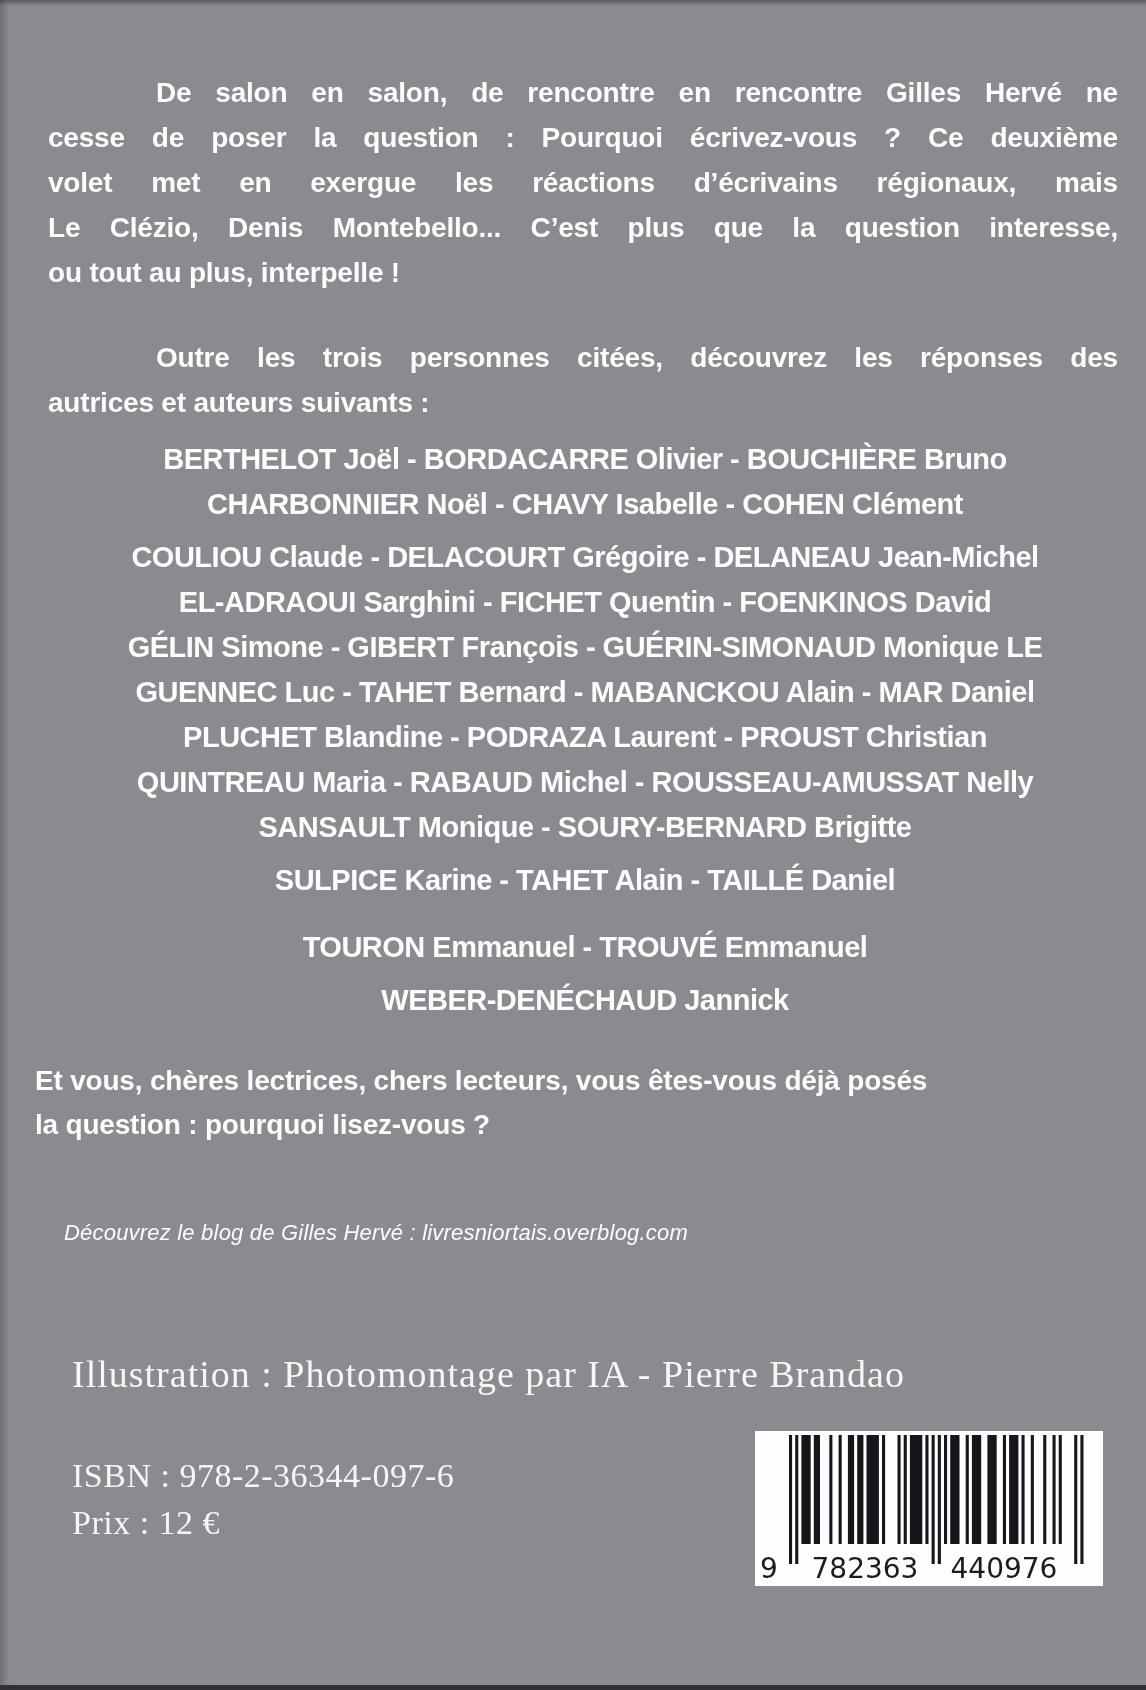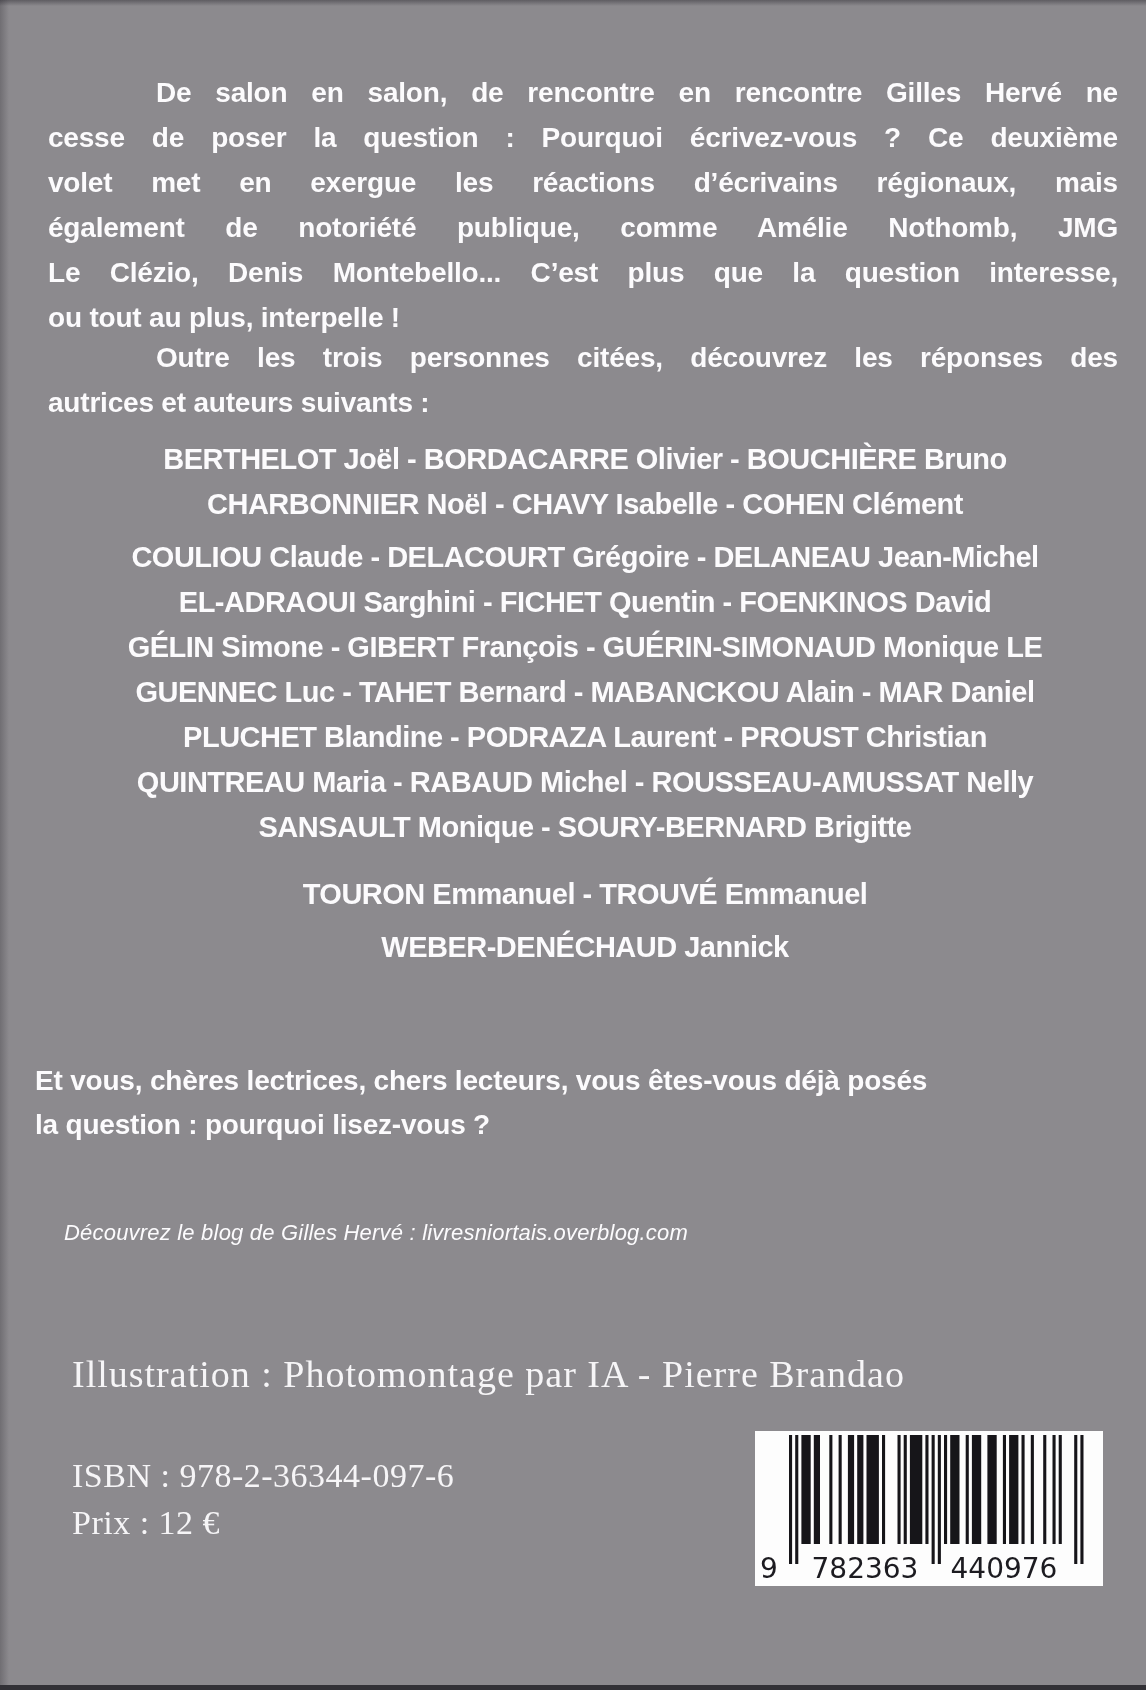--- a/index.html
+++ b/index.html
@@ -97,40 +97,40 @@
 </style>
 </head>
 <body>
 
 <div class="cover">
 
   <div class="synopsis">
     <div class="jline first">De salon en salon, de rencontre en rencontre Gilles Hervé ne</div>
     <div class="jline">cesse de poser la question : Pourquoi écrivez-vous ? Ce deuxième</div>
     <div class="jline">volet met en exergue les réactions d’écrivains régionaux, mais</div>
-    <div class="jline">également de notoriété publique, comme Amélie Nothomb, JMG</div>
     <div class="jline">Le Clézio, Denis Montebello... C’est plus que la question interesse,</div>
     <div class="lline">ou tout au plus, interpelle !</div>
   </div>
 
   <div class="intro">
     <div class="jline first">Outre les trois personnes citées, découvrez les réponses des</div>
     <div class="lline">autrices et auteurs suivants :</div>
   </div>
 
   <div class="authors">
     <div class="author-line">BERTHELOT Joël - BORDACARRE Olivier - BOUCHIÈRE Bruno</div>
     <div class="author-line">CHARBONNIER Noël - CHAVY Isabelle - COHEN Clément</div>
     <div class="author-line gap-sm">COULIOU Claude - DELACOURT Grégoire - DELANEAU Jean-Michel</div>
     <div class="author-line">EL-ADRAOUI Sarghini - FICHET Quentin - FOENKINOS David</div>
     <div class="author-line">GÉLIN Simone - GIBERT François - GUÉRIN-SIMONAUD Monique LE</div>
     <div class="author-line">GUENNEC Luc - TAHET Bernard - MABANCKOU Alain - MAR Daniel</div>
     <div class="author-line">PLUCHET Blandine - PODRAZA Laurent - PROUST Christian</div>
     <div class="author-line">QUINTREAU Maria - RABAUD Michel - ROUSSEAU-AMUSSAT Nelly</div>
     <div class="author-line">SANSAULT Monique - SOURY-BERNARD Brigitte</div>
+    <div class="author-line gap-sm">SULPICE Karine - TAHET Alain - TAILLÉ Daniel</div>
     <div class="author-line gap-md">TOURON Emmanuel - TROUVÉ Emmanuel</div>
     <div class="author-line gap-sm">WEBER-DENÉCHAUD Jannick</div>
   </div>
 
   <div class="reader-question">
     <div>Et vous, chères lectrices, chers lecteurs, vous êtes-vous déjà posés</div>
     <div>la question : pourquoi lisez-vous ?</div>
   </div>
 
   <div class="blog-line">Découvrez le blog de Gilles Hervé : livresniortais.overblog.com</div>

